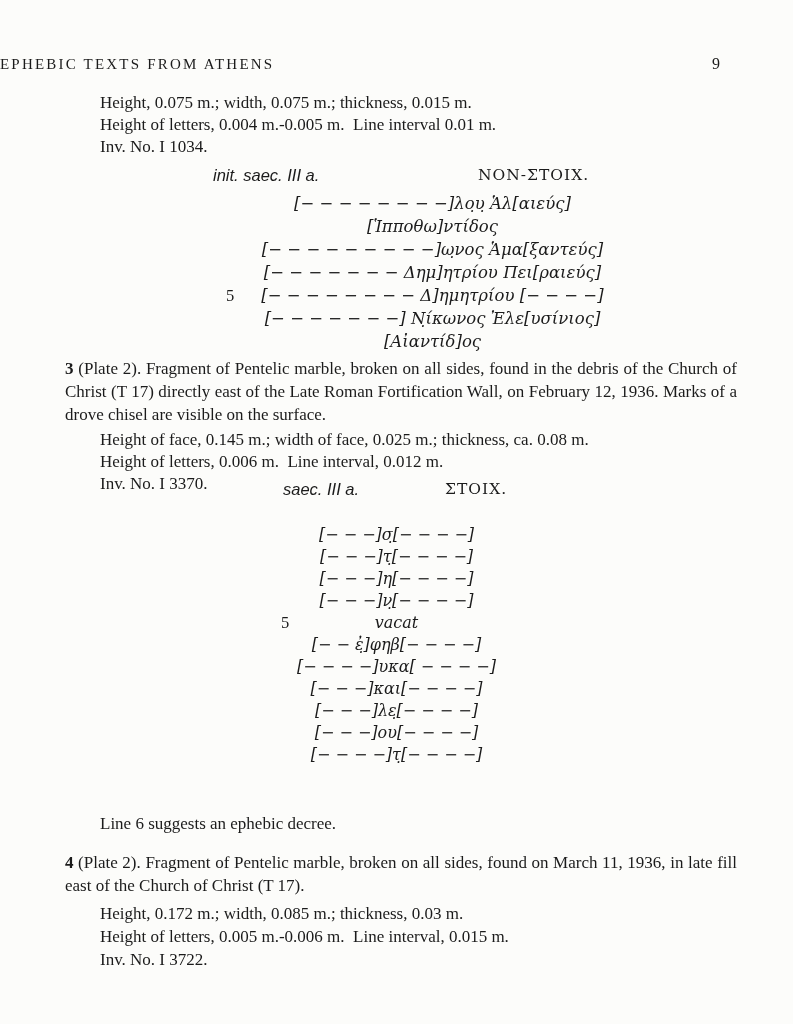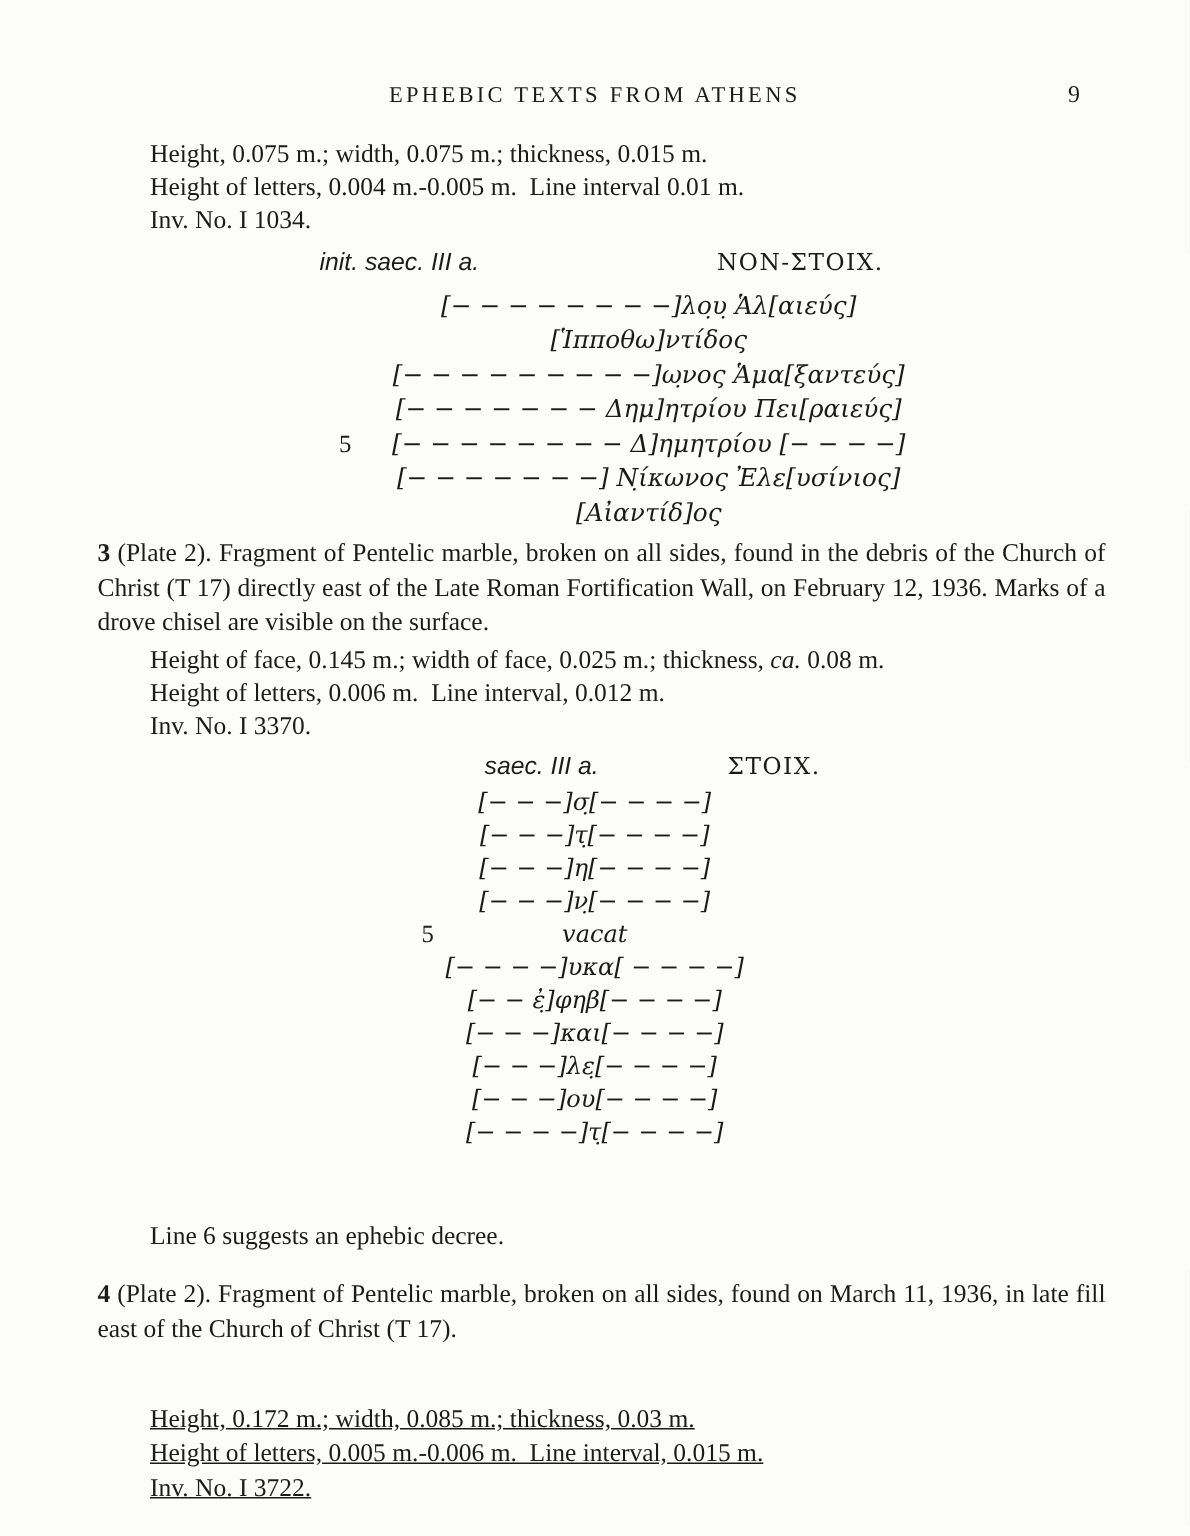--- a/index.html
+++ b/index.html
@@ -8,66 +8,66 @@
     position:relative;
     width:793px; height:1024px;
     margin:0 auto;
     background:#fcfcfa;
     color:#1b1b1b;
     font-family:"Liberation Serif", serif;
     overflow:hidden;
   }
   .running-head { position:absolute; top:53px; left:0; right:0; height:22px; }
   .running-title {
-    display:block; text-align:center;
+    display:block; text-align:left;
     font-size:15px; letter-spacing:2.2px;
     line-height:22px;
   }
   .page-num {
     position:absolute; top:0; left:712px;
     font-size:16px; line-height:22px;
   }
   .meas-block { position:absolute; left:100px; font-size:17px; }
   .meas-block .meas { white-space:pre; }
   .mb1 { top:92px;  line-height:22px; }
   .mb3 { top:429px; line-height:22px; }
-  .mb4 { top:934px; line-height:23px;text-decoration:underline; }
+  .mb4 { top:902px; line-height:23px; }
   .para {
     position:absolute; left:65px; width:672px;
     font-size:17px; line-height:23px;
     text-align:justify;
   }
   .p3 { top:357px; }
   .p4 { top:851px; }
   .entry-num { font-weight:bold; }
   .insc-head { position:absolute; left:0; right:0; height:22px; font-size:16.5px; }
   .insc-head .date { position:absolute; font-style:italic; font-family:Liberation Sans, sans-serif; }
   .insc-head .arr  { position:absolute; letter-spacing:1px; font-family:"DejaVu Serif", serif; font-size:15.5px; }
   .ha { top:166px; } .ha .date { left:213px; } .ha .arr { left:478px; }
-  .hb { top:502px;margin-left:40px; } .hb .date { left:283px; } .hb .arr { left:445px; }
+  .hb { top:480px; } .hb .date { left:283px; } .hb .arr { left:445px; }
   .insc { position:absolute; left:0; right:0; }
   .ia { top:192px; }
   .ib { top:524px; }
   .gline {
     position:relative; text-align:center; white-space:pre;
     font-family:"DejaVu Serif", serif; font-style:italic;
     font-size:16.5px;
   }
   .ia .gline { height:23px; line-height:23px; padding-left:72px; }
   .ib .gline { height:22px; line-height:22px; font-size:16px; }
   .lnum {
     position:absolute; top:0;
     font-family:"Liberation Serif", serif; font-style:normal;
     font-size:16.5px;
   }
   .ia .lnum { left:226px; }
   .ln5b  { left:281px; }
   .ln10b { left:272px; }
   .note-line { position:absolute; left:100px; top:812px; font-size:17px; line-height:23px;font-family:Liberation Serif, serif; }
-  .it { font-style:italic; }
+  .it { }
 </style>
 </head>
 <body>
 
 <div class="page">
 
   <div class="running-head">
     <span class="running-title">EPHEBIC TEXTS FROM ATHENS</span>
     <span class="page-num">9</span>
   </div>
@@ -107,22 +107,22 @@
     <span class="date">saec. III a.</span>
     <span class="arr">ΣΤΟΙΧ.</span>
   </div>
 
   <div class="insc ib">
     <div class="gline">[− − −]σ̣[− − − −]</div>
     <div class="gline">[− − −]τ̣[− − − −]</div>
     <div class="gline">[− − −]η[− − − −]</div>
     <div class="gline">[− − −]ν̣[− − − −]</div>
     <div class="gline"><span class="lnum ln5b">5</span><span>vacat</span></div>
+    <div class="gline">[− − ἐ̣]φηβ[− − − −]</div>
     <div class="gline">[− − − −]υκα[ − − − −]</div>
-    <div class="gline">[− − ἐ̣]φηβ[− − − −]</div>
     <div class="gline">[− − −]και[− − − −]</div>
     <div class="gline">[− − −]λε̣[− − − −]</div>
     <div class="gline">[− − −]ου[− − − −]</div>
     <div class="gline">[− − − −]τ̣[− − − −]</div>
   </div>
 
   <div class="note-line">Line 6 suggests an ephebic decree.</div>
 
   <div class="para p4">
     <span class="entry-num">4</span><span> (Plate 2).  Fragment of Pentelic marble, broken on all sides, found on March 11, 1936, in late fill east of the Church of Christ (T 17).</span>

